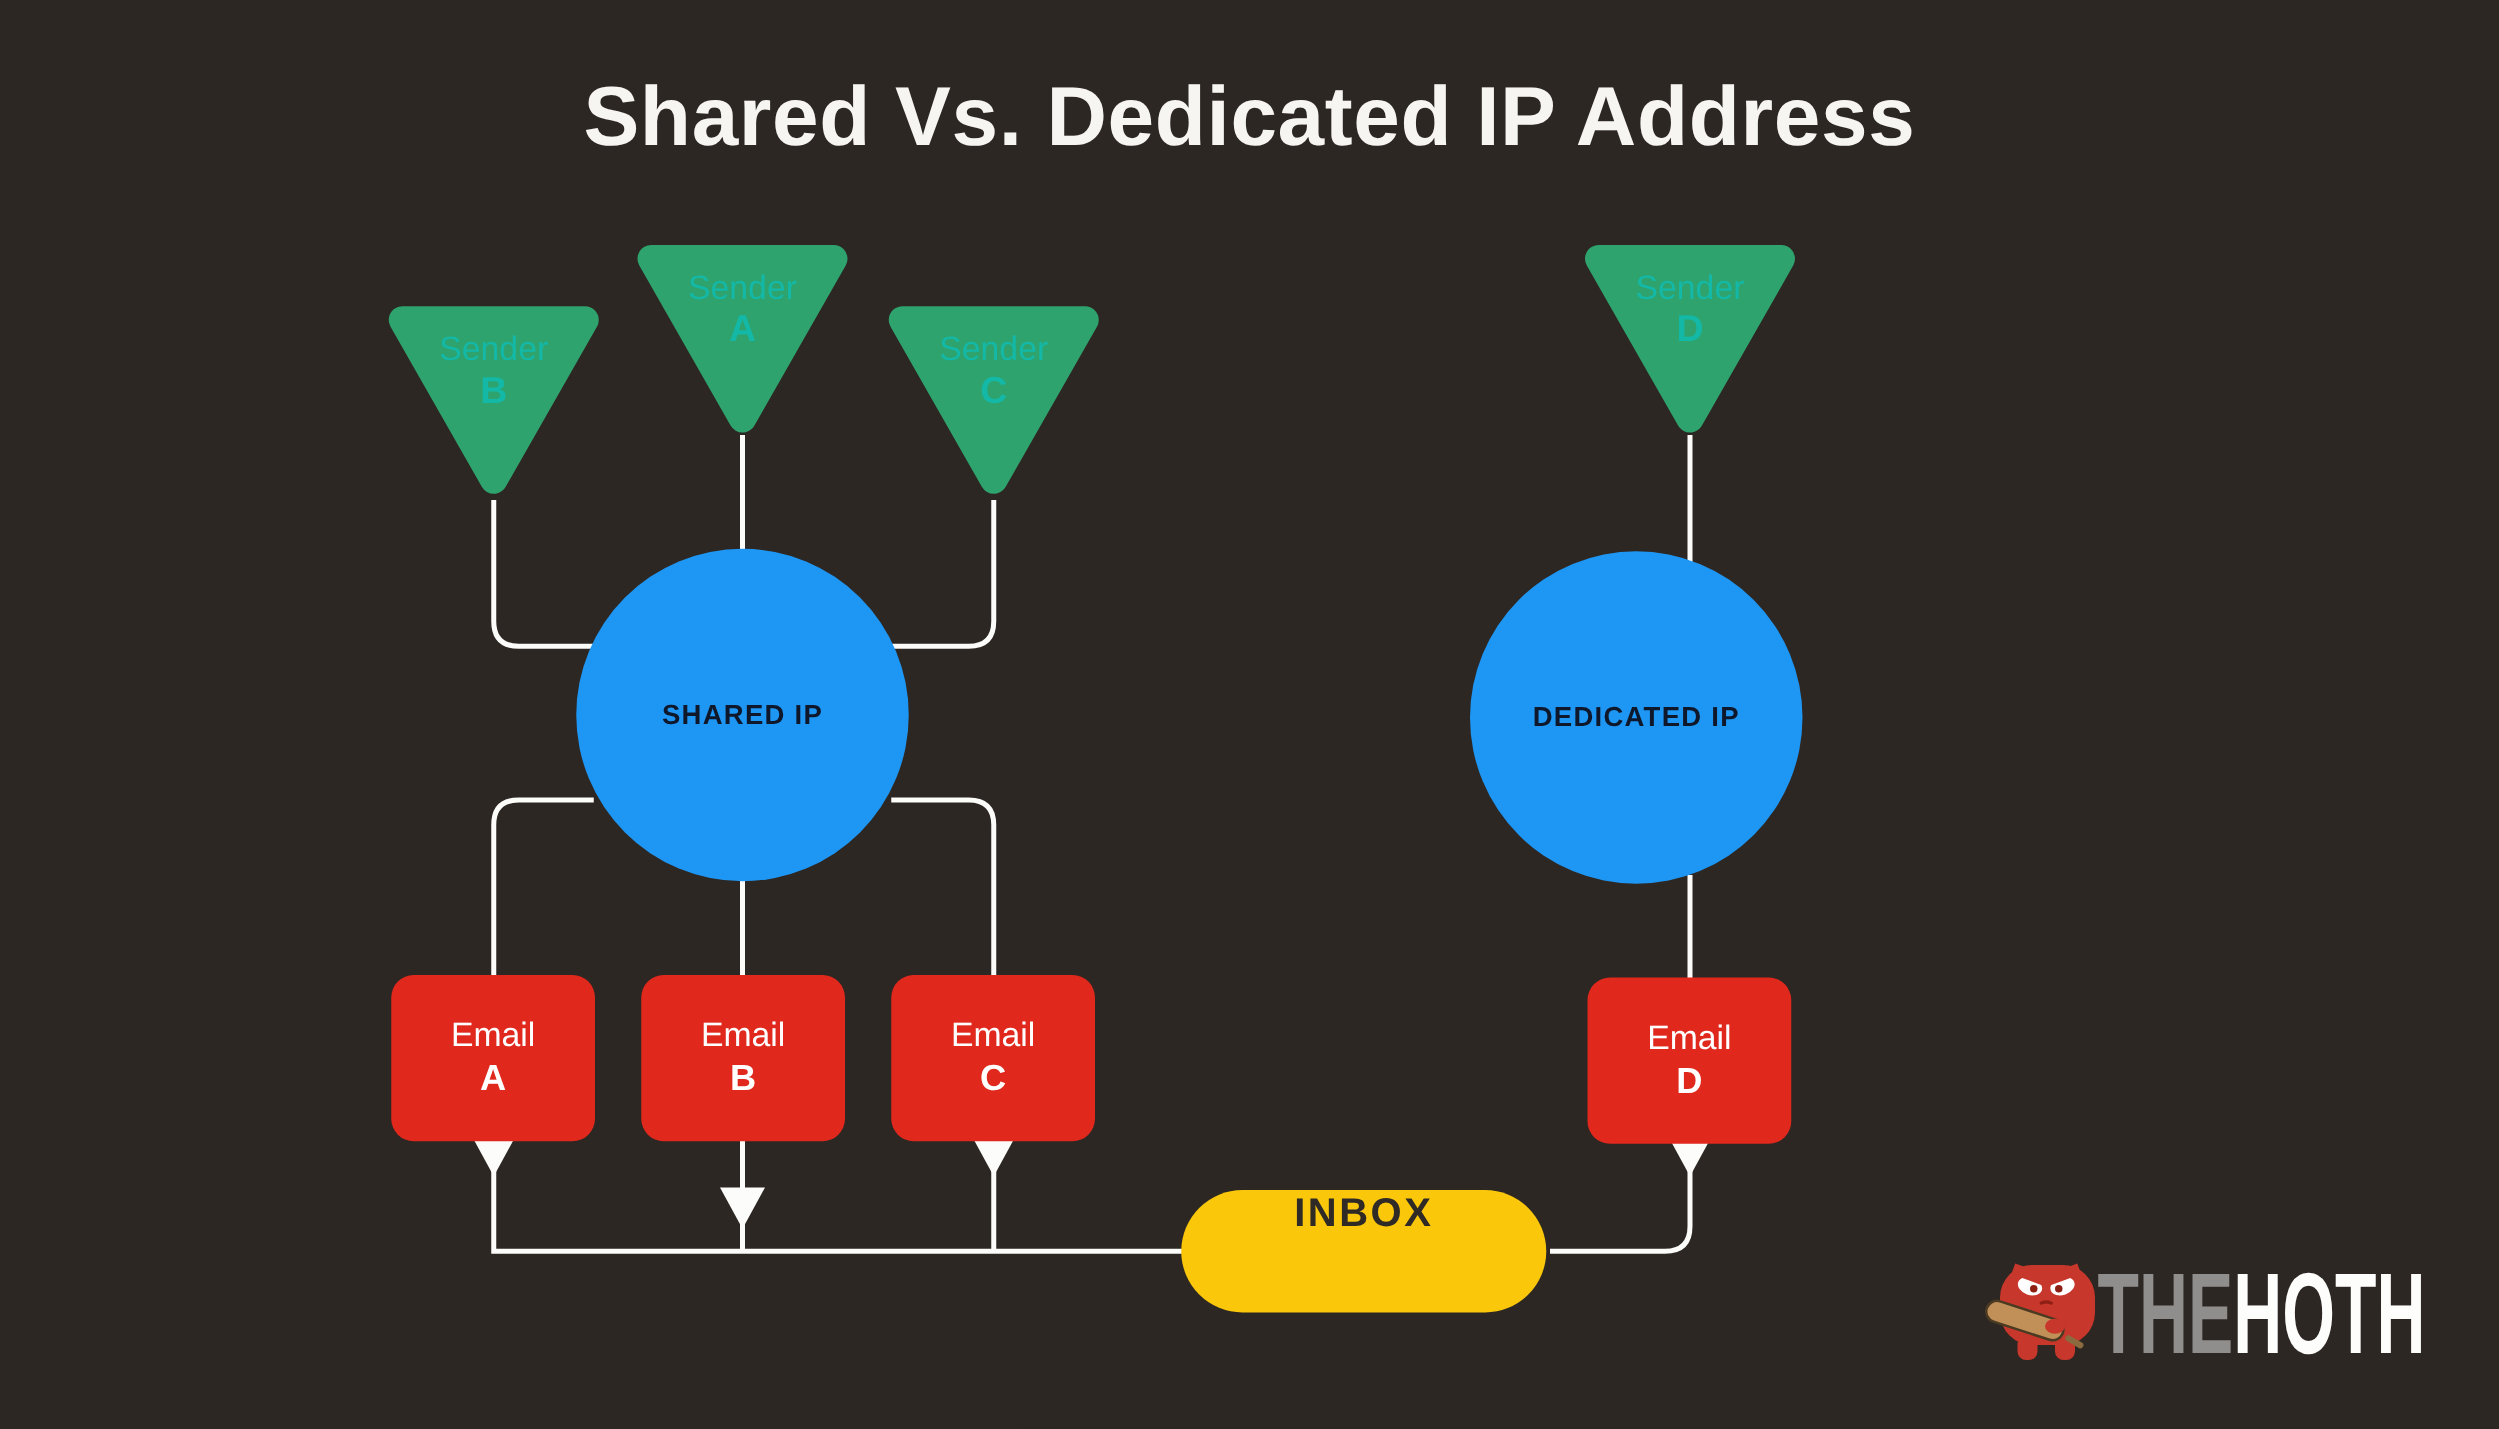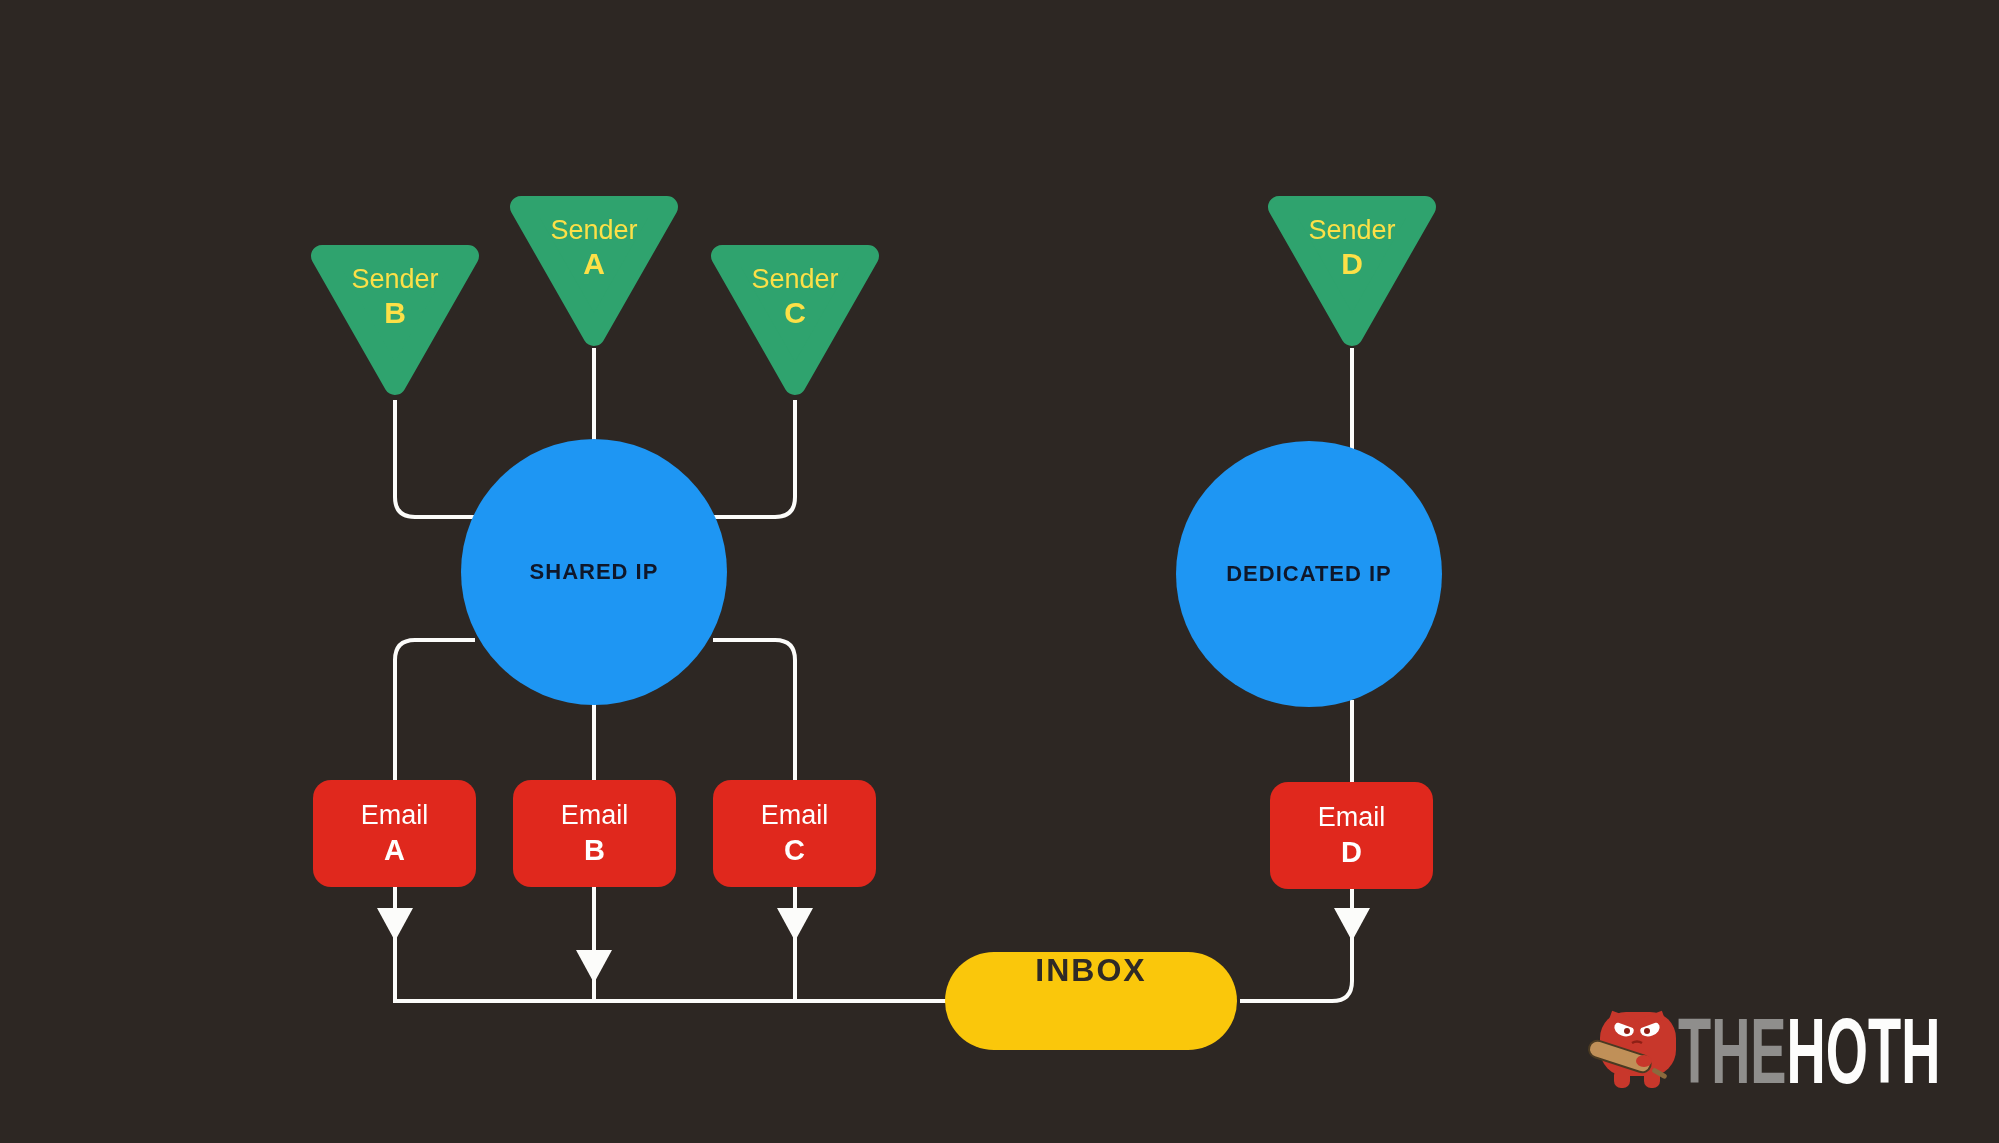--- a/index.html
+++ b/index.html
@@ -9,35 +9,35 @@
   }
   .title{
     position:absolute;left:0;right:0;top:55px;text-align:center;
     color:#f7f5f2;font-size:67px;font-weight:700;letter-spacing:.5px;z-index:3;
   }
   .lines{position:absolute;left:0;top:0;width:1999px;height:1143px;z-index:1;}
   .lines path.wire{fill:none;stroke:#fcfcfa;stroke-width:4;}
   .lines path.arrow{fill:#fcfcfa;stroke:none;}
   .node{position:absolute;z-index:2;}
   
-  .tri{width:178px;height:156px;color:#fde047;}
+  .tri{width:178px;height:156px;color:#14b8a6;}
   .tri .shape{position:absolute;left:0;top:0;width:100%;height:100%;}
   .tri .shape polygon{fill:#2fa36e;stroke:#2fa36e;stroke-width:22;stroke-linejoin:round;}
   .tri .txt{position:absolute;left:0;top:0;right:0;bottom:0;display:flex;flex-direction:column;align-items:center;padding-top:19px;}
   .nl1{font-size:27px;line-height:32px;font-weight:400;}
   .nl2{font-size:30px;line-height:36px;font-weight:700;}
   
   .circle{
     width:266px;height:266px;border-radius:50%;background:#1e96f3;
     display:flex;align-items:center;justify-content:center;
     color:#0f172a;font-weight:700;font-size:22px;letter-spacing:1px;white-space:nowrap;
   }
   
   .email{
-    width:163px;height:107px;border-radius:18px;background:#e0281d;
+    width:163px;height:133px;border-radius:18px;background:#e0281d;
     display:flex;flex-direction:column;align-items:center;justify-content:center;color:#fff;
   }
   .email .nl1{font-size:27px;line-height:33px;}
   .email .nl2{font-size:29px;line-height:37px;}
   
   .pill{
     width:292px;height:98px;border-radius:49px;background:#fac70b;
     display:flex;align-items:flex-start;justify-content:center;
     color:#2f2a26;font-size:32px;font-weight:700;letter-spacing:2px;
   }
@@ -50,20 +50,21 @@
     transform:scaleX(0.59);transform-origin:left center;letter-spacing:0;
   }
   .logo-the{color:#8f8e8c;}
   .logo-hoth{color:#fdfdfc;}
 </style>
 </head>
 <body>
 
 <div class="canvas">
 
+  <div class="title">Shared Vs. Dedicated IP Address</div>
 
   <svg class="lines" viewBox="0 0 1999 1143" aria-hidden="true">
     <path class="wire" d="M594 348 V450"></path>
     <path class="wire" d="M395 400 V497 Q395 517 415 517 H485"></path>
     <path class="wire" d="M795 400 V497 Q795 517 775 517 H705"></path>
     <path class="wire" d="M594 700 V784"></path>
     <path class="wire" d="M475 640 H415 Q395 640 395 660 V784"></path>
     <path class="wire" d="M713 640 H775 Q795 640 795 660 V784"></path>
     <path class="wire" d="M395 887 V1001 H950"></path>
     <path class="wire" d="M594 887 V1001"></path>

